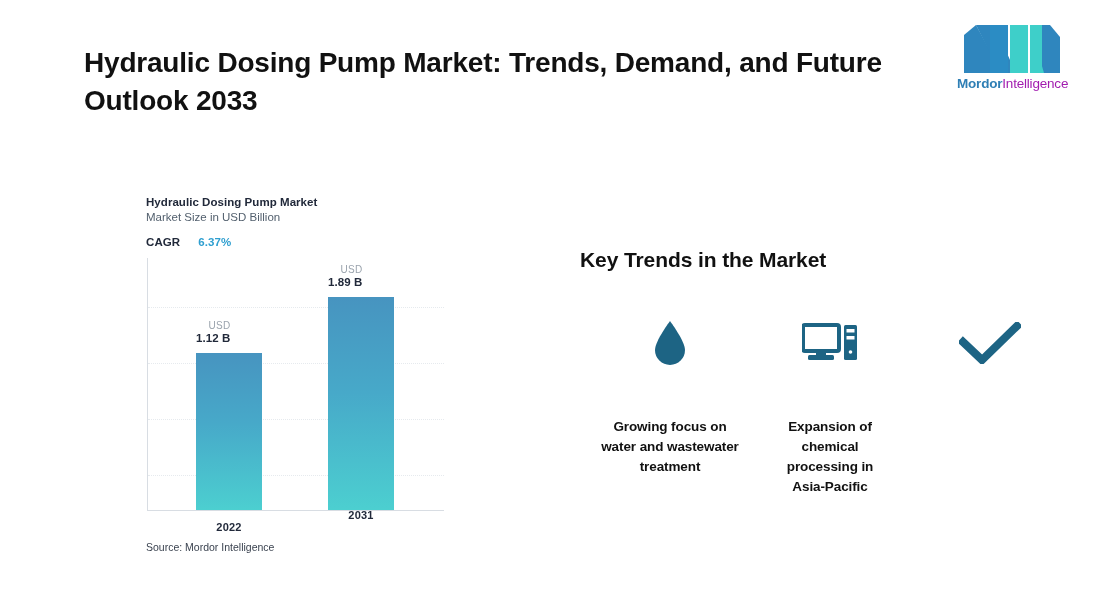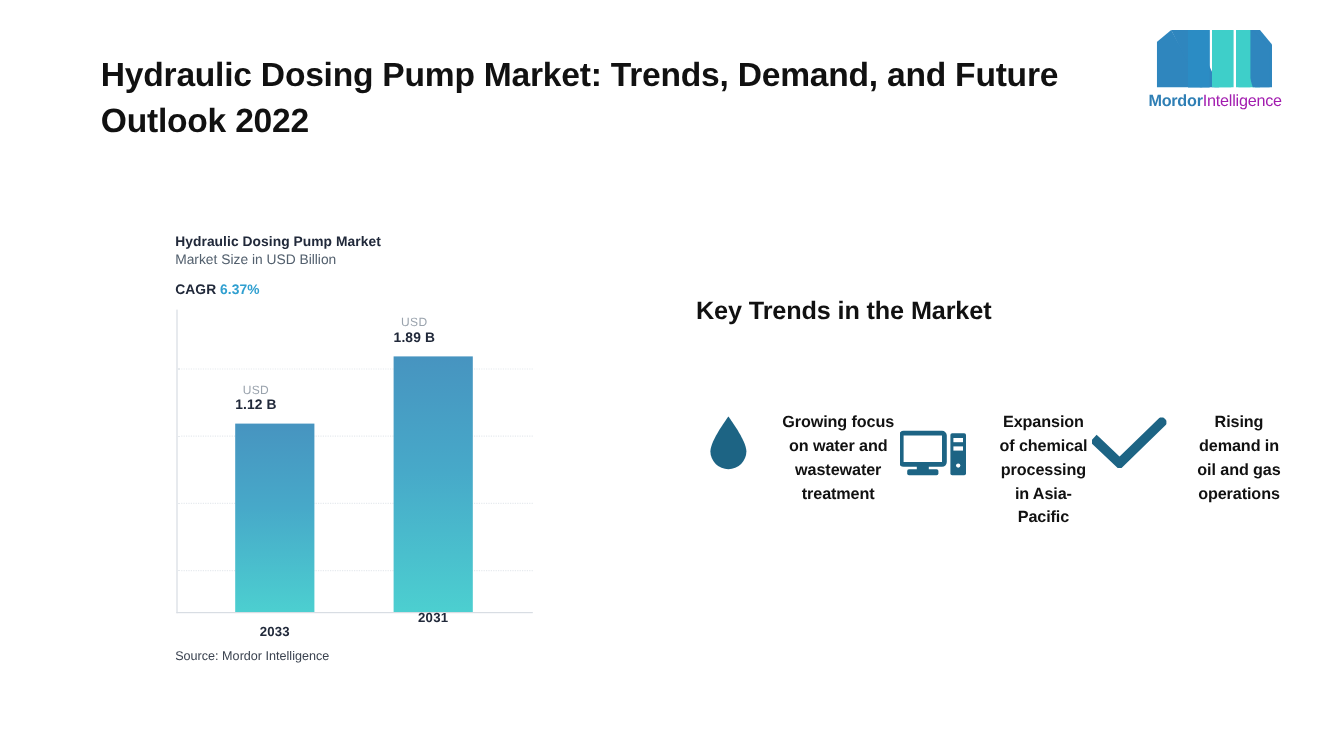--- a/index.html
+++ b/index.html
@@ -82,21 +82,21 @@
   }
   .chart-cagr {
     margin-top: 13px;
     font-size: 11.5px;
     font-weight: bold;
     color: #21293a;
     letter-spacing: 0.1px;
   }
   .chart-cagr .cagr-value {
     color: #2f9fd0;
-    margin-left: 3px;
+    margin-left: 18px;
   }
 
   .plot {
     position: absolute;
     left: 0px;
     top: 62px;
     width: 298px;
     height: 253px;
   }
   .plot-axis-y {
@@ -124,21 +124,21 @@
   }
 
   .bar {
     position: absolute;
     bottom: 1px;
     width: 66px;
     background: linear-gradient(180deg, #4794c0 0%, #47a9c9 45%, #4ccfd0 100%);
   }
   .bar-label {
     position: absolute;
-    text-align: center;
+    text-align: right;
     line-height: 1.18;
     white-space: nowrap;
   }
   .bar-label .unit {
     display: block;
     font-size: 10px;
     font-weight: normal;
     color: #9aa3ad;
     letter-spacing: 0.3px;
   }
@@ -184,21 +184,21 @@
   }
   .trends-row {
     display: flex;
     justify-content: center;
     align-items: flex-start;
     margin-top: 45px;
   }
   .trend-item {
     width: 160px;
     display: flex;
-    flex-direction: row;
+    flex-direction: column;
     align-items: center;
     gap: 23px;
   }
   .trend-icon {
     height: 52px;
     display: flex;
     align-items: center;
     justify-content: center;
   }
   .trend-caption {
@@ -210,21 +210,21 @@
     color: #111111;
     letter-spacing: -0.1px;
   }
   .trend-item.item-water .trend-caption { width: 140px; }
   .trend-item.item-chemical .trend-caption { width: 112px; }
   .trend-item.item-oil .trend-caption { width: 136px; }
 </style>
 </head>
 <body>
 
-<div class="page-title">Hydraulic Dosing Pump Market: Trends, Demand, and Future Outlook 2022</div>
+<div class="page-title">Hydraulic Dosing Pump Market: Trends, Demand, and Future Outlook 2033</div>
 
 <div class="logo-block">
   <div class="logo-mark">
     <svg width="96" height="48" viewBox="0 0 96 48" xmlns="http://www.w3.org/2000/svg">
       <polygon points="0,48 0,10 12,0 38,48 22,48" fill="#2f86be"></polygon>
       <polygon points="26,48 26,0 44,0 44,48" fill="#2b8cc4"></polygon>
       <polygon points="48,48 48,0 64,0 64,48" fill="#3ecfc9"></polygon>
       <polygon points="68,48 68,0 86,0 86,48" fill="#3ecfc9"></polygon>
       <polygon points="68,0 86,0 96,12 96,48 82,48" fill="#2f86be"></polygon>
       <polygon points="12,0 30,0 52,48 36,48" fill="#2f86be"></polygon>
@@ -263,21 +263,21 @@
       <span class="value">1.12 B</span>
     </div>
     <div class="bar-label" style="left:182px; top:6px">
       <span class="unit">USD</span>
       <span class="value">1.89 B</span>
     </div>
 
     <div class="plot-axis-x"></div>
   </div>
 
-  <div class="x-tick" style="position:absolute; left:50px;  top:325px">2033</div>
+  <div class="x-tick" style="position:absolute; left:50px;  top:325px">2022</div>
   <div class="x-tick" style="position:absolute; left:182px; top:313px">2031</div>
 
   <div class="chart-source">Source: Mordor Intelligence</div>
 </div>
 
 <div class="trends-panel">
   <div class="trends-heading">Key Trends in the Market</div>
 
   <div class="trends-row">
 
@@ -304,17 +304,16 @@
       </div>
       <div class="trend-caption">Expansion of chemical processing in Asia-Pacific</div>
     </div>
 
     <div class="trend-item item-oil">
       <div class="trend-icon">
         <svg width="62" height="42" viewBox="0 0 62 42" xmlns="http://www.w3.org/2000/svg">
           <path d="M4 20 L23 38 L58 4" fill="none" stroke="#1d6484" stroke-width="8" stroke-linecap="square" stroke-linejoin="miter"></path>
         </svg>
       </div>
-      <div class="trend-caption">Rising demand in oil and gas operations</div>
     </div>
 
   </div>
 </div>
 
 </body></html>

